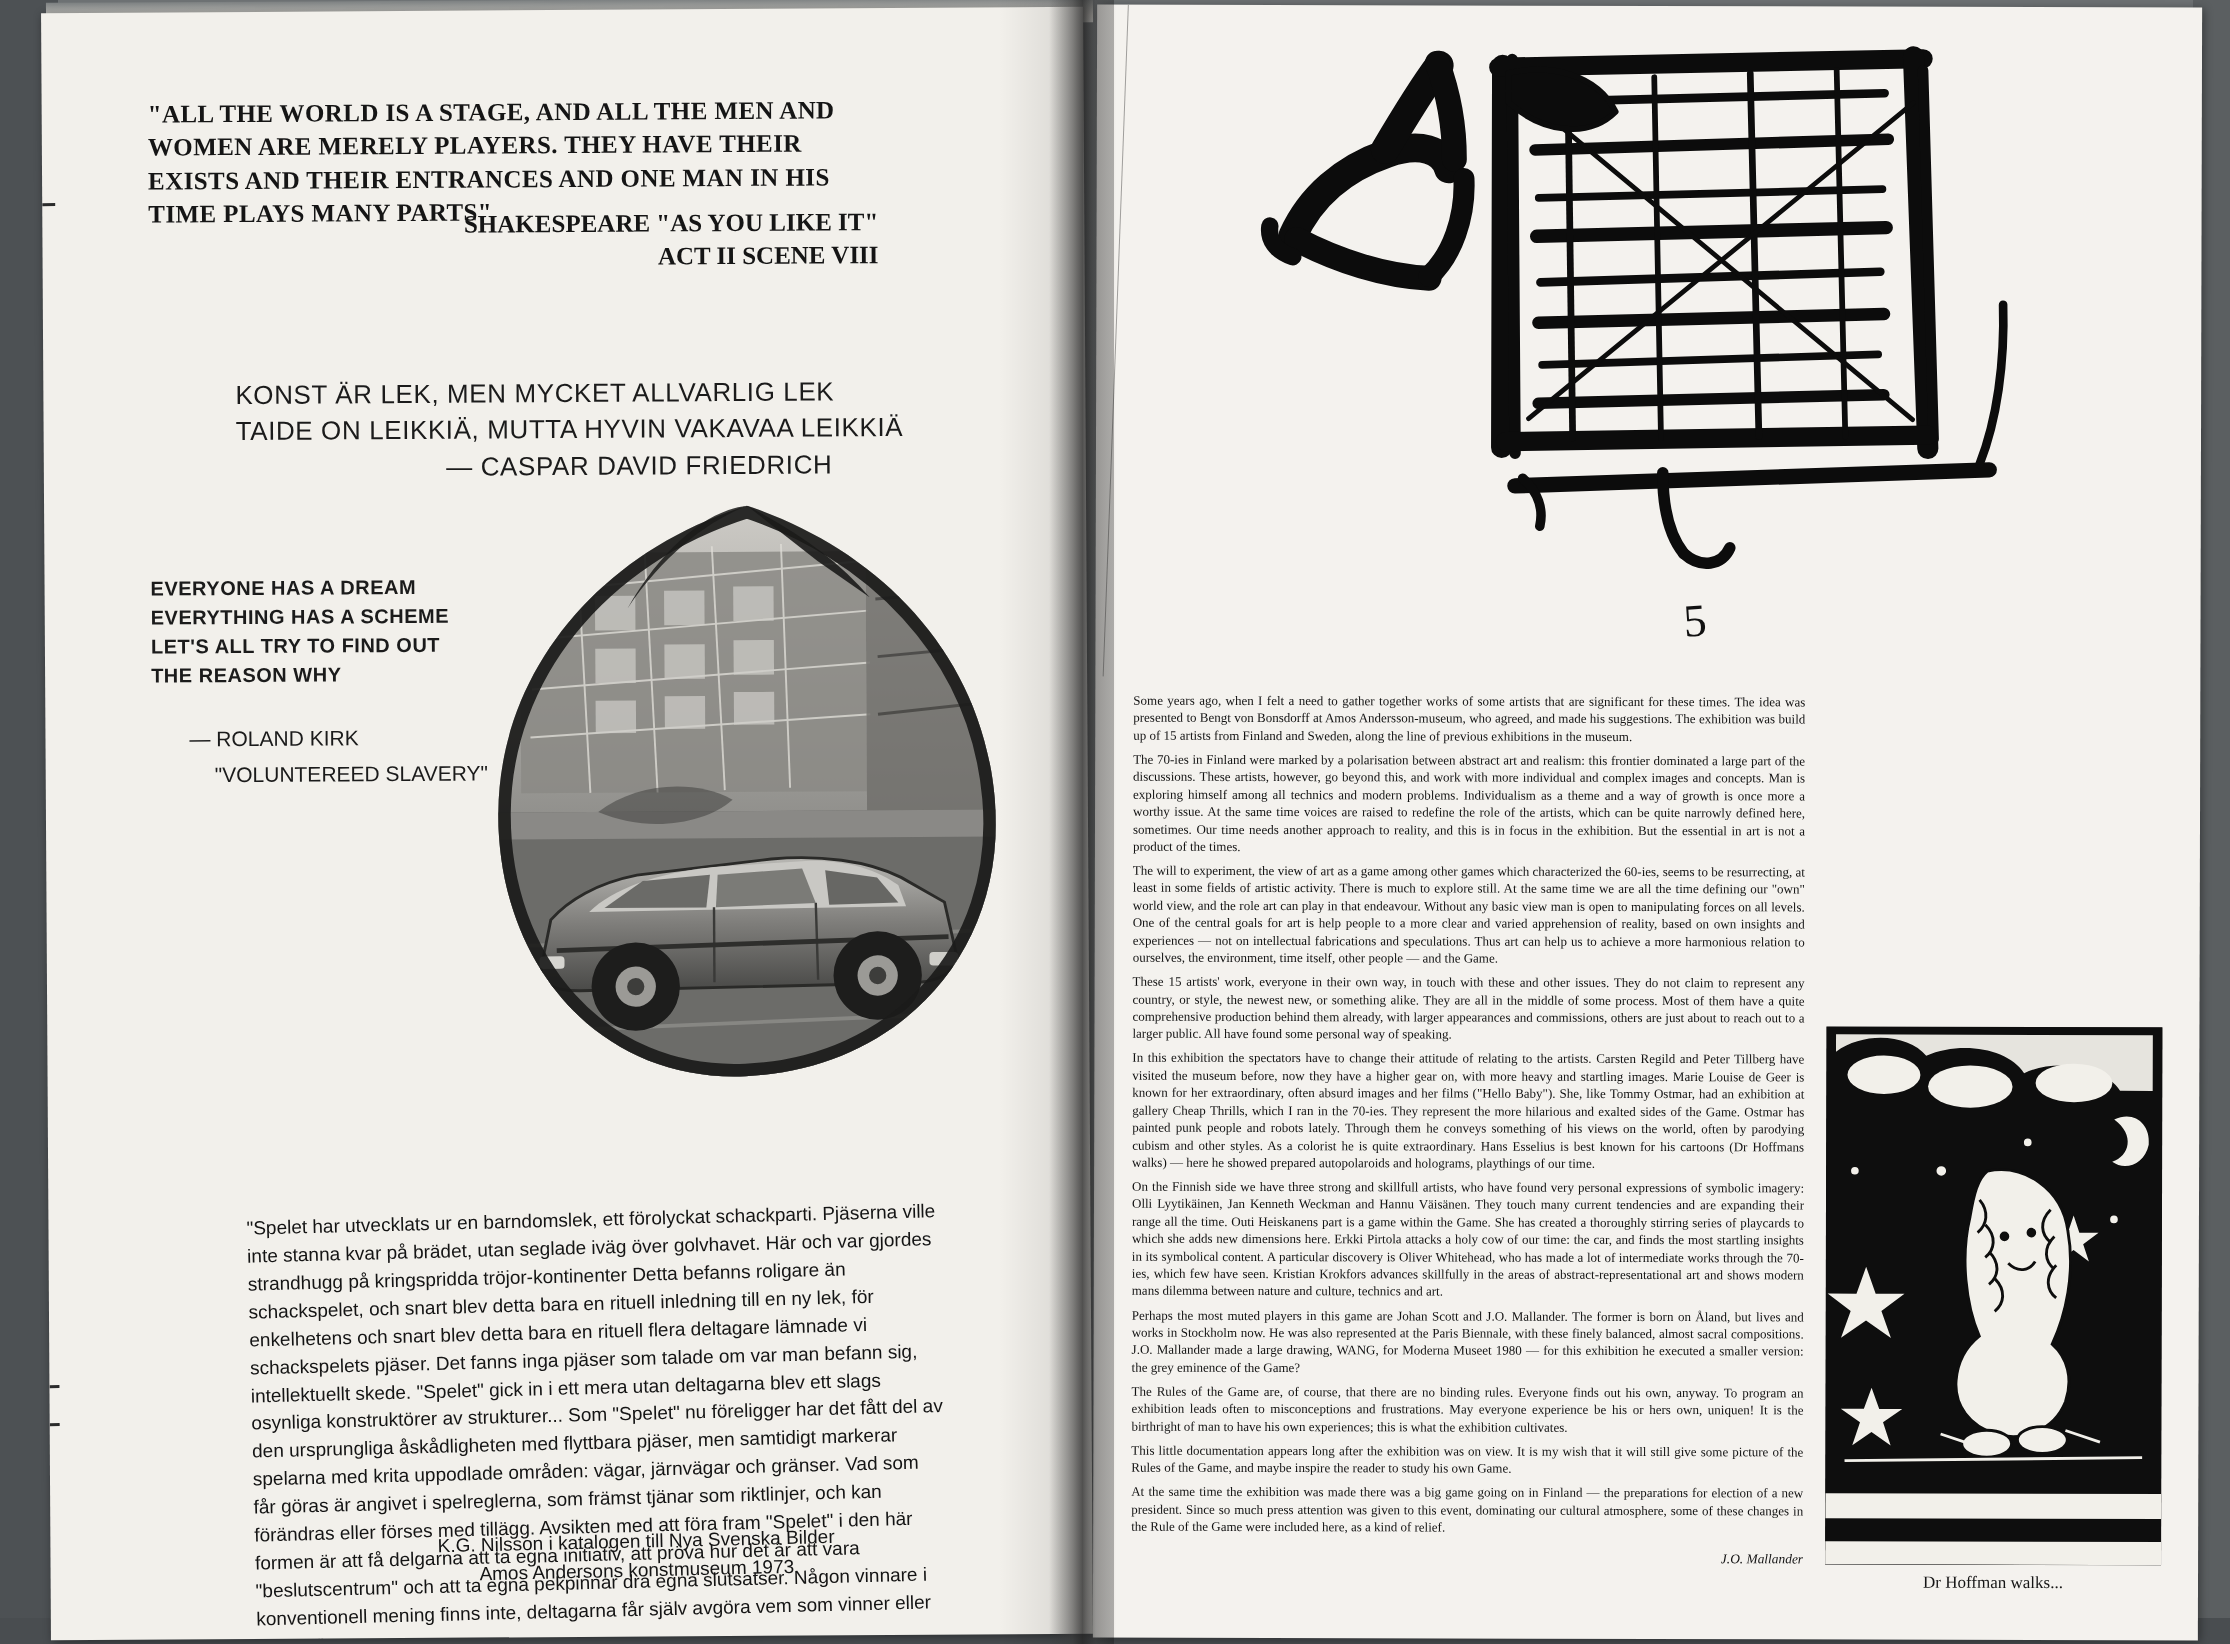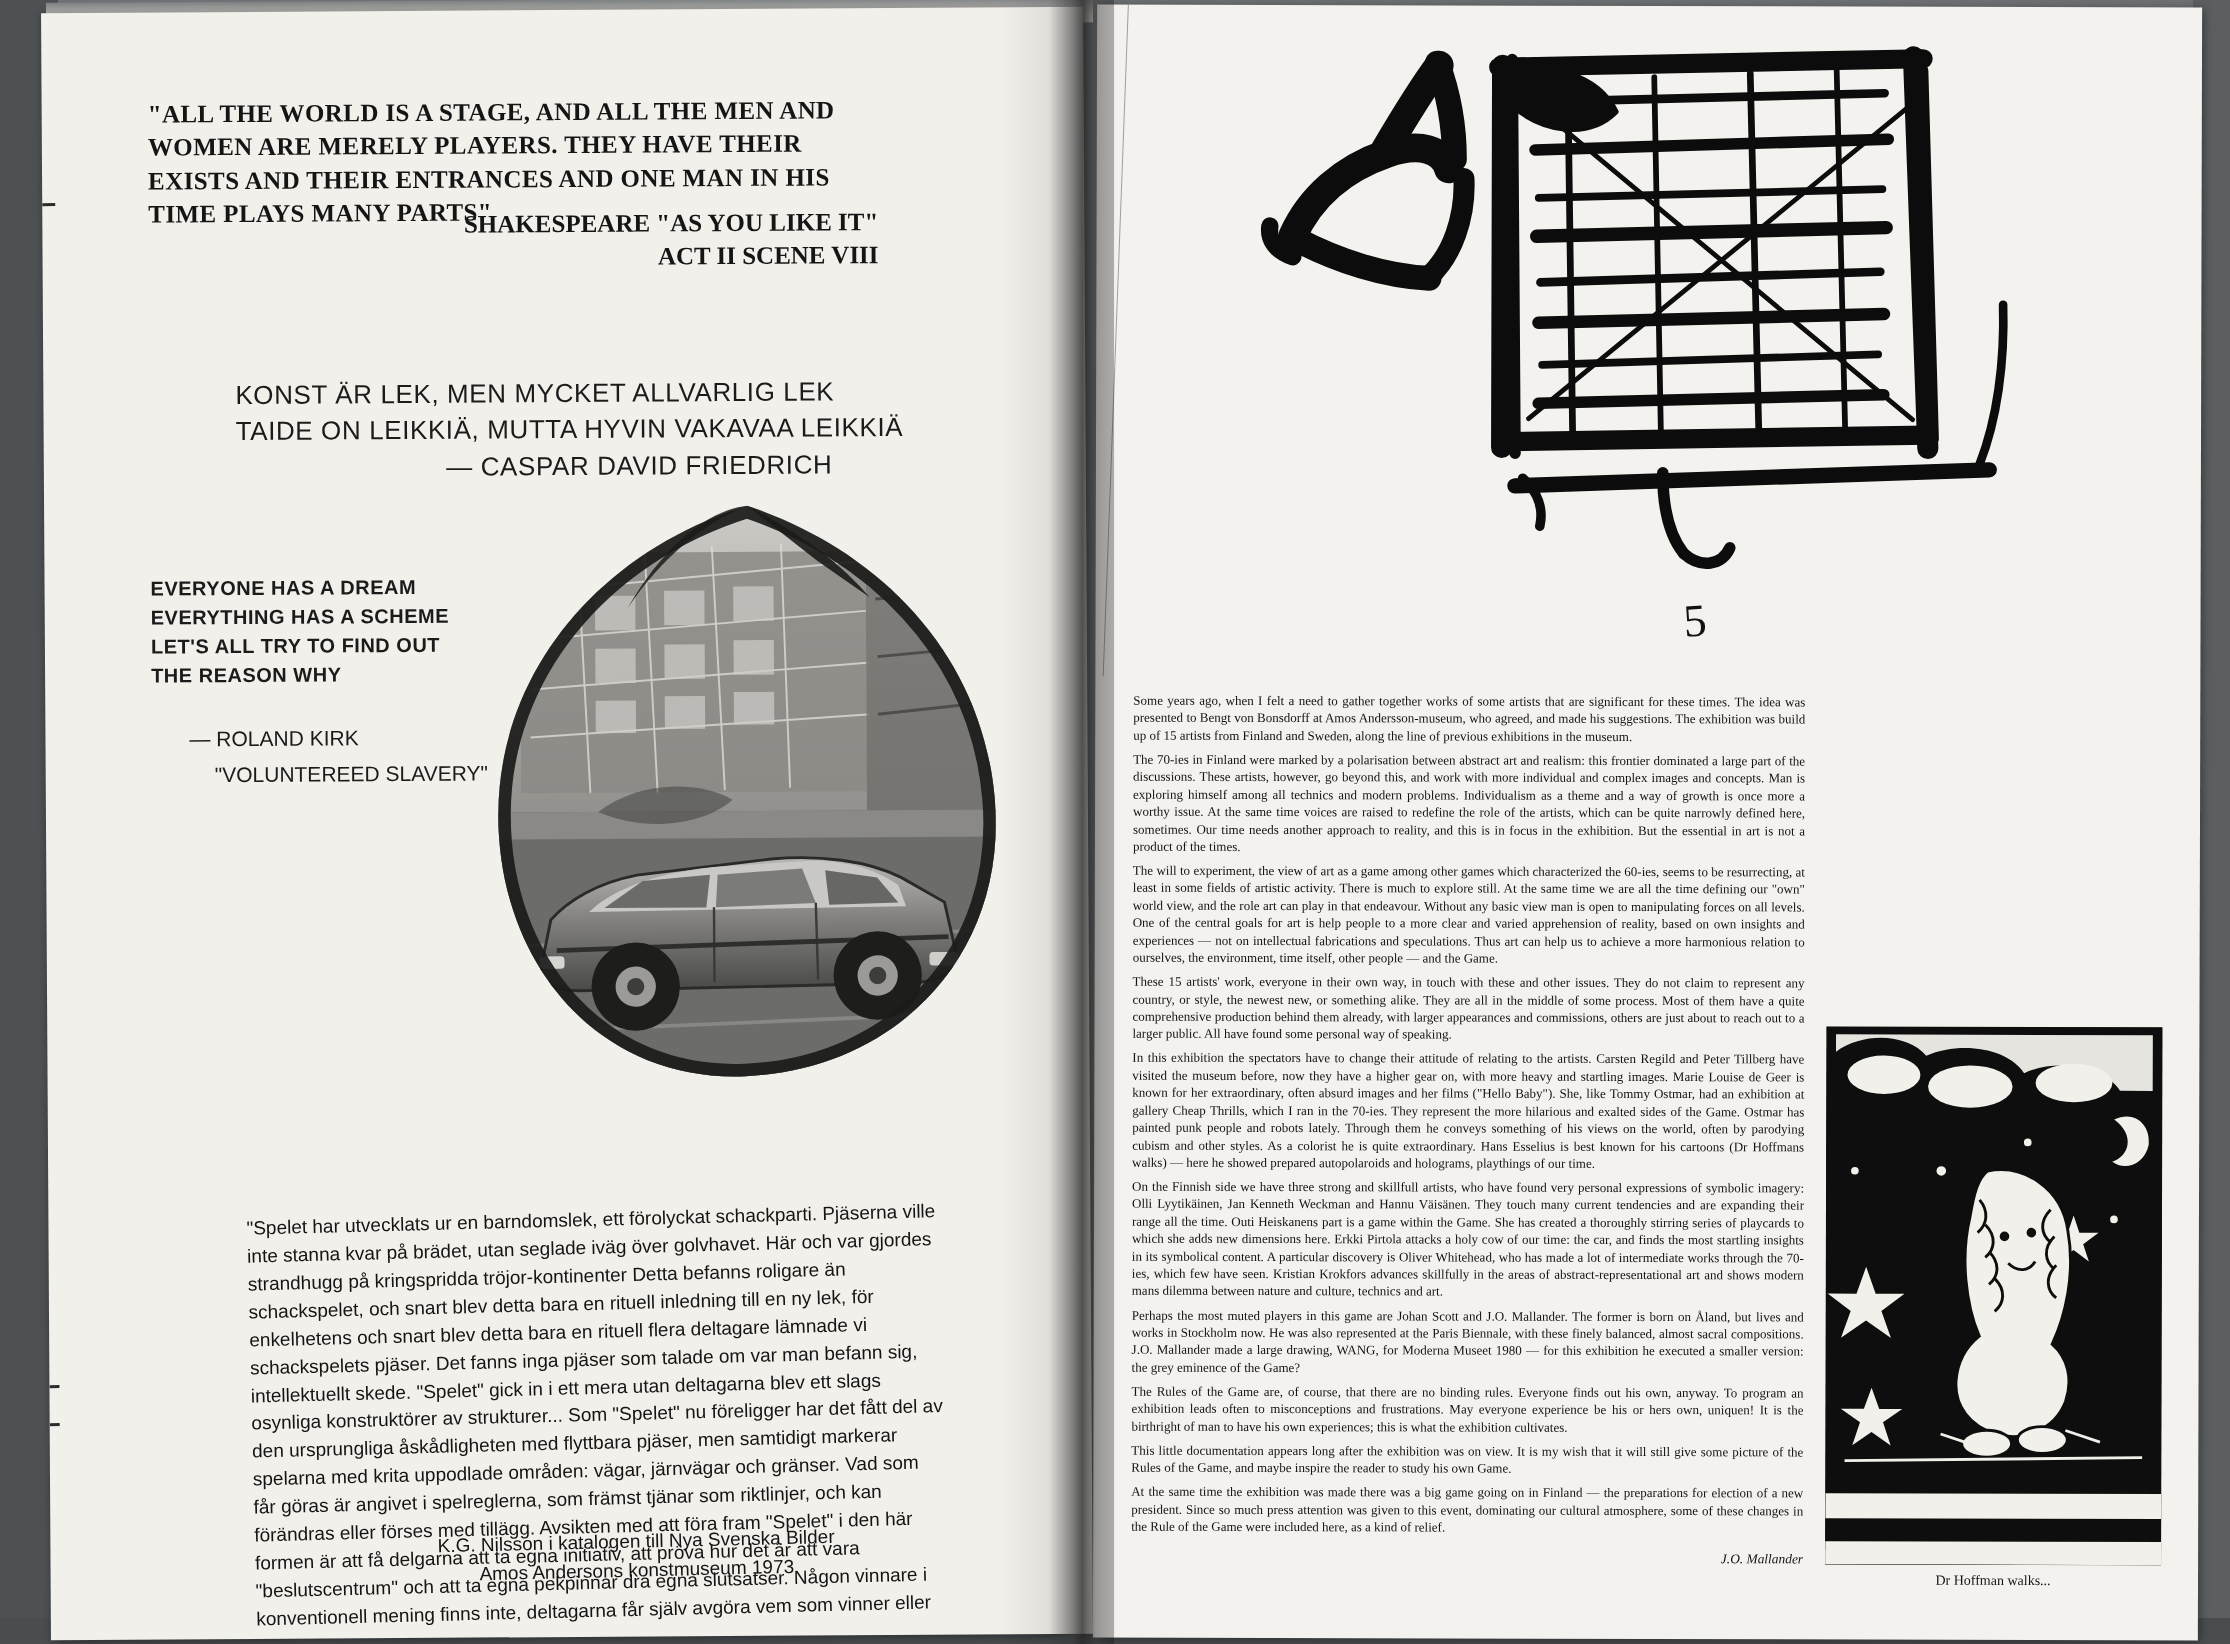--- a/index.html
+++ b/index.html
@@ -219,21 +219,21 @@
     width: 336px; height: 538px;
     background: #101010;
     overflow: hidden;
   }
   .cartoon-caption {
     position: absolute;
     left: 732px; top: 1566px;
     width: 336px;
     text-align: center;
     font-family: "Liberation Serif", serif;
-    font-size: 14px;
+    font-size: 17px;
     color: #151515;
   }
 
   
   .crease {
     position: absolute;
     left: 19px; top: 0;
     width: 1px; height: 672px;
     background: rgba(0,0,0,.35);
     transform: rotate(2deg);

